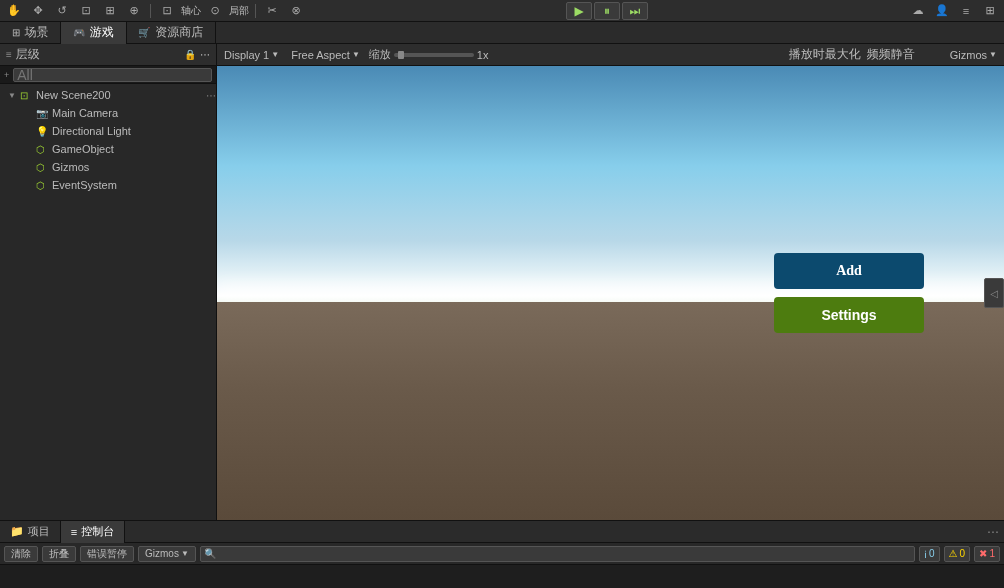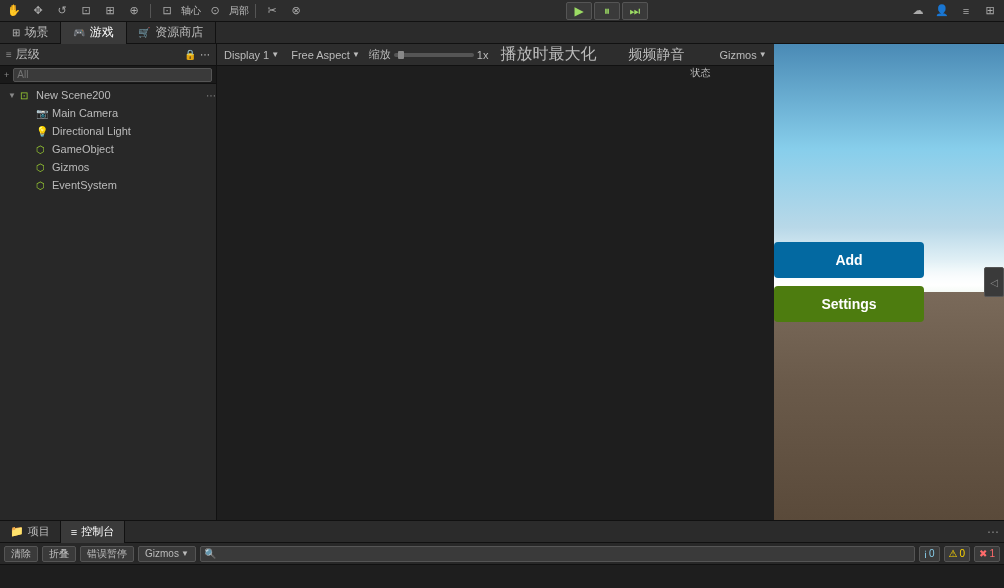--- a/index.html
+++ b/index.html
@@ -128,21 +128,21 @@
       align-items: center;
       padding: 0 4px;
       gap: 4px;
     }
     .search-input {
       flex: 1;
       background: #3a3a3a;
       border: 1px solid #555;
       border-radius: 2px;
       color: #aaa;
-      font-size: 10px;
+      font-size: 14px;
       padding: 0 3px;
       height: 14px;
     }
     .hierarchy-items {
       flex: 1;
       padding: 2px 0;
       overflow-y: auto;
     }
     .hierarchy-item {
       height: 18px;
@@ -286,23 +286,24 @@
       border: none;
       border-radius: 4px;
       font-size: 14px;
       font-weight: bold;
       cursor: pointer;
       display: flex;
       align-items: center;
       justify-content: center;
     }
     .game-btn.add {
-      background: #0369a1;
+      background: #0c4a6e;
       color: #fff;
       min-width: 150px;
+      font-family: Liberation Serif, serif;
     }
     .game-btn.delete {
       background: #cc0000;
       color: #fff;
       min-width: 150px;
     }
     .game-btn.settings {
       background: #4d7c0f;
       color: #fff;
       min-width: 150px;
@@ -433,21 +434,21 @@
       height: 588px;
     }
     .middle-row {
       display: flex;
       flex: 1;
       overflow: hidden;
     }
     .game-view-wrapper {
       flex: 1;
       display: flex;
-      flex-direction: row;
+      flex-direction: column;
       position: relative;
     }
   </style>
 </head>
 <body>
 
 <div class="layout">
 
   <div class="top-toolbar">
     <div class="toolbar-icon">✋</div>
@@ -565,22 +566,22 @@
         </div>
         <div class="scale-slider">
           <span>缩放</span>
           <div class="slider-track">
             <div class="slider-thumb"></div>
           </div>
           <span>1x</span>
         </div>
         <div class="game-toolbar-separator"></div>
         <div class="game-toolbar-right">
-          <span style="cursor:pointer;font-size:16px;">播放时最大化</span>
-          <span style="cursor:pointer;font-size:14px;margin-left:26px;">频频静音</span>
+          <span style="cursor:pointer;font-size:12px;">播放时最大化</span>
+          <span style="cursor:pointer;font-size:12px;">频频静音</span>
           <span style="cursor:pointer;font-size:10px;margin-top:36px;">状态</span>
           <div class="game-toolbar-item">
             <span>Gizmos</span>
             <span class="arrow">▼</span>
           </div>
         </div>
       </div>
 
       <div class="game-view">
         <div class="game-scene">

